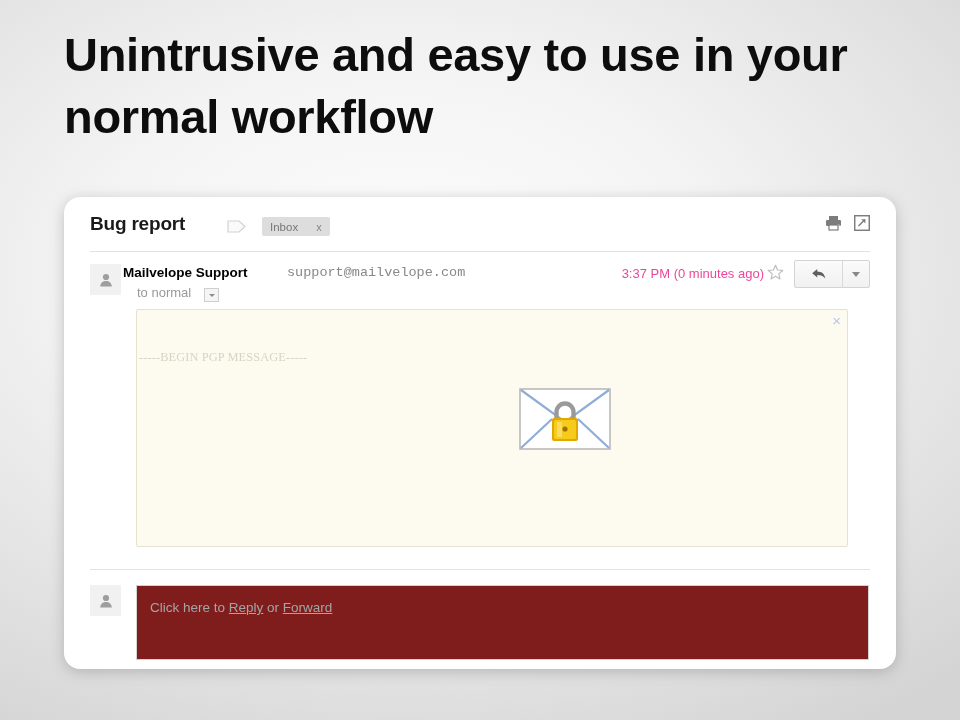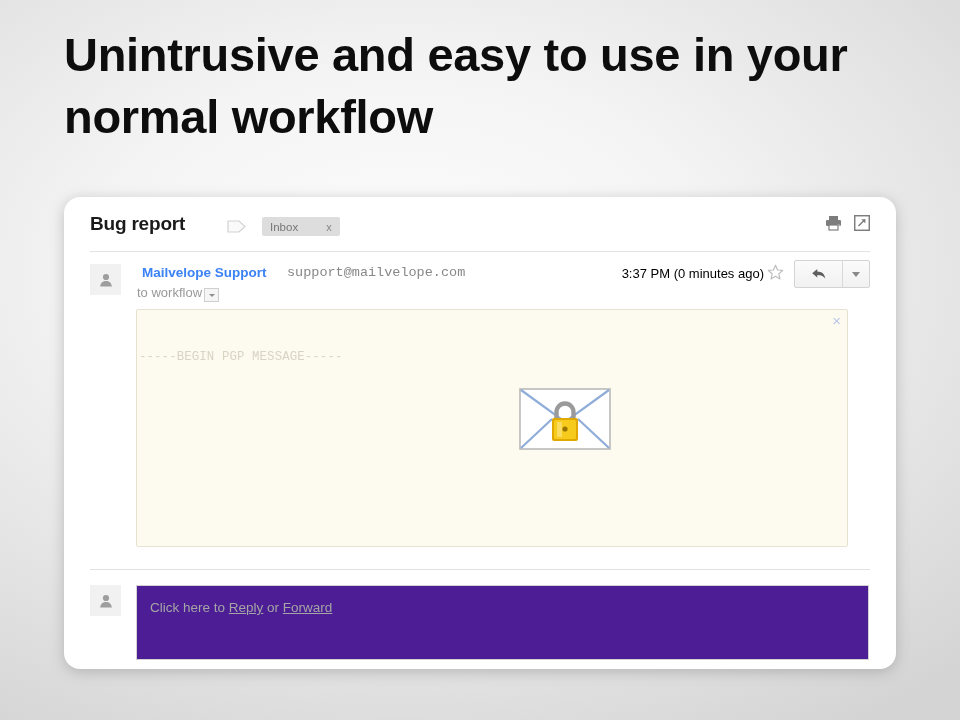--- a/index.html
+++ b/index.html
@@ -68,21 +68,21 @@
   .inbox-chip {
     position: absolute;
     left: 172px;
     top: 4px;
     height: 19px;
     background: #dddddd;
     border-radius: 2px;
     padding: 0 8px;
     display: flex;
     align-items: center;
-    gap: 28px;
+    gap: 18px;
     font-size: 11.5px;
     color: #777777;
   }
   .chip-x {
     font-size: 11px;
     color: #888888;
   }
   .hdr-icons {
     position: absolute;
     right: 0;
@@ -118,25 +118,25 @@
     width: 31px;
     height: 31px;
     background: #f1f1f1;
     display: flex;
     align-items: center;
     justify-content: center;
   }
   .avatar svg { display: block; }
   .sender-name {
     position: absolute;
-    left: 52px;
+    left: 33px;
     top: 1px;
     font-size: 13.5px;
     font-weight: bold;
-    color: #3b82f6;
+    color: #000000;
   }
   .sender-email {
     position: absolute;
     left: 197px;
     top: 1px;
     font-size: 13.5px;
     color: #888888;
     font-family: Liberation Mono, monospace;
   }
   .sender-to {
@@ -163,21 +163,21 @@
     width: 0; height: 0;
     border-left: 3px solid transparent;
     border-right: 3px solid transparent;
     border-top: 3px solid #8d8d8d;
   }
   .timestamp {
     position: absolute;
     right: 106px;
     top: 2px;
     font-size: 13px;
-    color: #000000;
+    color: #ec4899;
     white-space: nowrap;
   }
   .star-icon {
     position: absolute;
     right: 86px;
     top: 0px;
   }
   .reply-btn-group {
     position: absolute;
     right: 0;
@@ -227,21 +227,21 @@
     top: 3px;
     font-size: 15px;
     color: #b9c7e8;
     line-height: 1;
   }
   .pgp-body {
     position: absolute;
     left: 2px;
     top: 5px;
     right: 6px;
-    font-family: Liberation Mono, monospace;
+    font-family: Liberation Serif, serif;
     font-size: 12.4px;
     line-height: 16.9px;
     color: #d8d4c4;
     white-space: pre;
     letter-spacing: 0.1px;
   }
   .pgp-link {
     color: #a9bbe0;
     text-decoration: underline;
   }
@@ -275,21 +275,21 @@
     align-items: center;
     justify-content: center;
   }
   .reply-field {
     position: absolute;
     left: 46px;
     top: 0;
     right: 1px;
     height: 73px;
     border: 1px solid #d2d2d2;
-    background: #4c1d95;
+    background: #7f1d1d;
   }
   .reply-prompt {
     position: absolute;
     left: 13px;
     top: 14px;
     font-size: 13.5px;
     color: #a5a5a5;
   }
   .reply-prompt a {
     color: #a5a5a5;
@@ -335,21 +335,21 @@
   <div class="sender-block">
     <div class="avatar">
       <svg width="16" height="16" viewBox="0 0 16 16">
         <circle cx="8" cy="5" r="3.1" fill="#9e9e9e"></circle>
         <path d="M2.2 14.5 C2.6 10.4 5 9 8 9 C11 9 13.4 10.4 13.8 14.5 Z" fill="#9e9e9e"></path>
       </svg>
     </div>
 
     <div class="sender-name">Mailvelope Support</div>
     <div class="sender-email">support@mailvelope.com</div>
-    <div class="sender-to">to workflow</div>
+    <div class="sender-to">to normal</div>
     <div class="to-caret">
         <i></i>
       </div>
 
     <div class="timestamp">3:37 PM (0 minutes ago)</div>
 
     <svg class="star-icon" width="17" height="17" viewBox="0 0 17 17">
       <path d="M8.5 1.3 L10.55 6.0 L15.6 6.45 L11.8 9.85 L12.95 14.9 L8.5 12.2 L4.05 14.9 L5.2 9.85 L1.4 6.45 L6.45 6.0 Z" fill="none" stroke="#bdbdbd" stroke-width="1.2" stroke-linejoin="round"></path>
     </svg>
 

